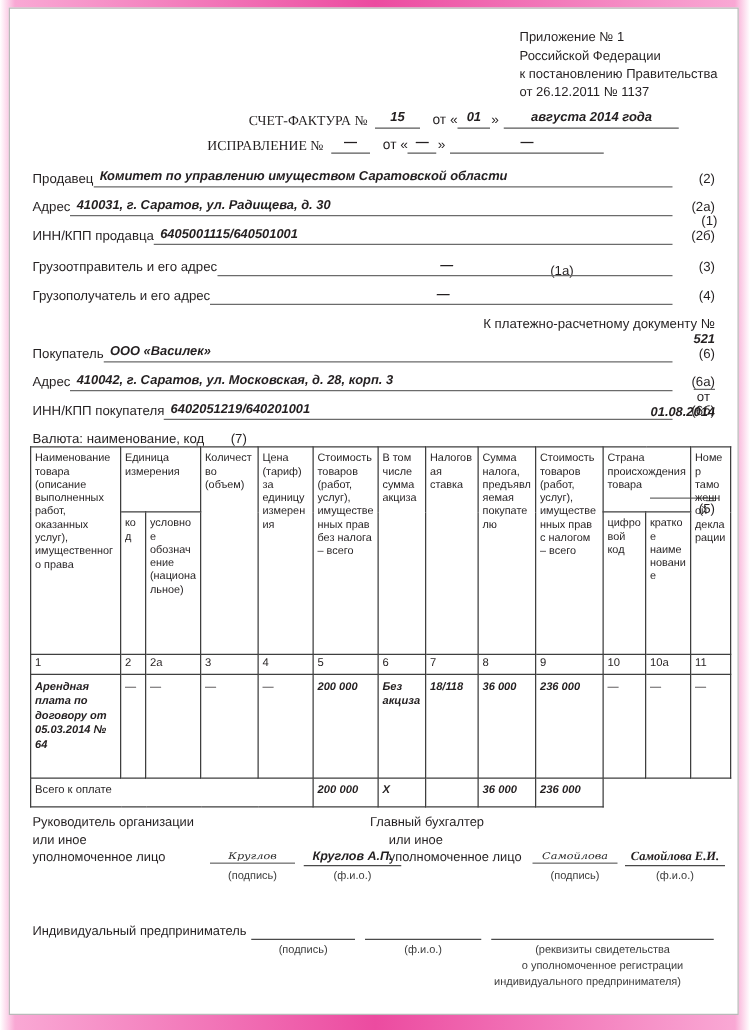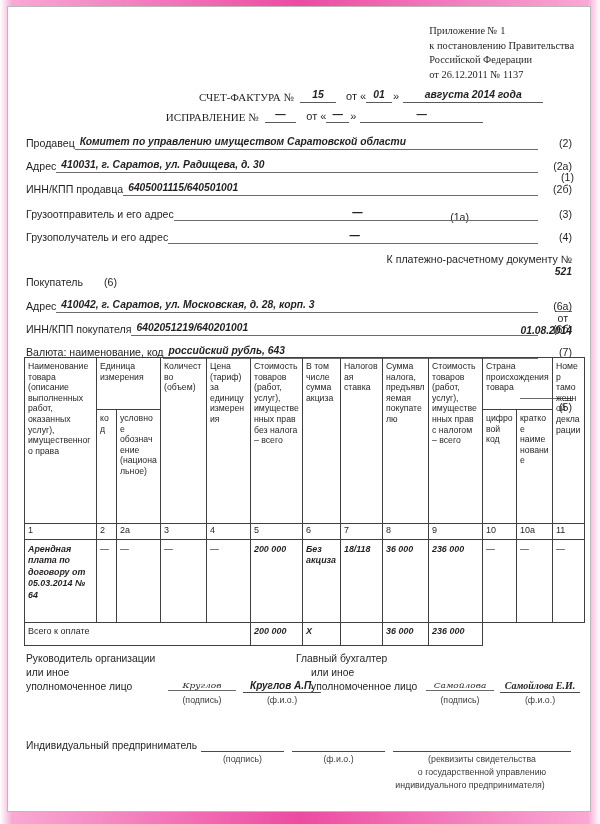--- a/index.html
+++ b/index.html
@@ -28,21 +28,20 @@
     padding:0;
   }
 
   
   .legal{
     position:absolute;right:16px;top:17px;
     text-align:left;
     font-size:10.4px;line-height:14.6px;
     color:#231f20;
     white-space:nowrap;
-    font-family:Liberation Serif, serif;
   }
 
   
   .titleline{
     position:absolute;
     font-size:11px;
     color:#231f20;
     white-space:nowrap;
     display:flex;align-items:flex-end;
   }
@@ -163,43 +162,43 @@
 </style>
 </head>
 <body>
 
 <div class="page-frame">
   <div class="page-sheet">
     <div class="inner">
 
       <div class="legal">
         <div>Приложение № 1</div>
+        <div>Российской Федерации</div>
         <div>к постановлению Правительства</div>
-        <div>Российской Федерации</div>
         <div>от 26.12.2011 № 1137</div>
       </div>
 
       <div class="titleline tl1">
         <span class="tl-label" style="width:286px;">СЧЕТ-ФАКТУРА №</span>
         <span class="ul" style="width:36px;margin-left:6px;">15</span>
         <span style="margin-left:10px;padding-bottom:1px;">от «</span>
         <span class="ul" style="width:26px;">01</span>
         <span style="padding-bottom:1px;margin-left:1px;">»</span>
         <span class="ul" style="width:140px;margin-left:4px;">августа 2014 года</span>
         <span class="note" style="right:16px;top:82px;">(1)</span>
       </div>
 
       <div class="titleline tl2">
         <span class="tl-label" style="width:286px;">ИСПРАВЛЕНИЕ №</span>
         <span class="ul" style="width:36px;margin-left:6px;font-style:normal;">—</span>
         <span style="margin-left:10px;padding-bottom:1px;">от «</span>
         <span class="ul" style="width:26px;font-style:normal;">—</span>
         <span style="padding-bottom:1px;margin-left:1px;">»</span>
         <span class="ul" style="width:140px;margin-left:4px;font-style:normal;">—</span>
-        <span class="note" style="right:14px;top:102px;">(1а)</span>
+        <span class="note" style="right:24px;top:102px;">(1а)</span>
       </div>
 
       <div class="frow" style="top:129px;">
         <span class="lbl">Продавец</span>
         <span class="val">Комитет по управлению имуществом Саратовской области</span>
         <span class="code">(2)</span>
       </div>
 
       <div class="frow" style="top:152px;">
         <span class="lbl">Адрес</span>
@@ -229,38 +228,38 @@
         <span class="lbl">К платежно-расчетному документу №</span>
         <span class="seg" style="flex:0 0 44px;margin-left:5px;">521</span>
         <span class="plain">от</span>
         <span class="seg" style="flex:0 0 72px;">01.08.2014</span>
         <span class="val"></span>
         <span class="code">(5)</span>
       </div>
 
       <div class="frow" style="top:269px;">
         <span class="lbl">Покупатель</span>
+        <span class="val">ООО «Василек»</span>
         <span class="code">(6)</span>
       </div>
 
       <div class="frow" style="top:292px;">
         <span class="lbl">Адрес</span>
         <span class="val">410042, г. Саратов, ул. Московская, д. 28, корп. 3</span>
         <span class="code">(6а)</span>
       </div>
 
       <div class="frow" style="top:315px;">
         <span class="lbl">ИНН/КПП покупателя</span>
         <span class="val">6402051219/640201001</span>
         <span class="code">(6б)</span>
       </div>
 
       <div class="frow" style="top:338px;">
         <span class="lbl">Валюта: наименование, код</span>
-        <span class="val">российский рубль, 643</span>
         <span class="code">(7)</span>
       </div>
 
       <table class="tbl">
         <colgroup>
           <col style="width:72px">
           <col style="width:20px">
           <col style="width:44px">
           <col style="width:46px">
           <col style="width:44px">
@@ -353,18 +352,18 @@
       <div class="sig-cap" style="left:418px;top:688px;width:68px;">(подпись)</div>
       <div class="sig-cap" style="left:492px;top:688px;width:80px;">(ф.и.о.)</div>
 
       <div class="sig" style="left:18px;top:733px;">Индивидуальный предприниматель</div>
       <div class="blank-line" style="left:193px;top:744px;width:83px;"></div>
       <div class="blank-line" style="left:284px;top:744px;width:93px;"></div>
       <div class="blank-line" style="left:385px;top:744px;width:178px;"></div>
       <div class="ip-cap" style="left:193px;top:746px;width:83px;">(подпись)</div>
       <div class="ip-cap" style="left:284px;top:746px;width:93px;">(ф.и.о.)</div>
       <div class="ip-cap" style="left:385px;top:746px;width:178px;">(реквизиты свидетельства</div>
-      <div class="ip-cap" style="left:385px;top:759px;width:178px;">о государственной управлению</div>
+      <div class="ip-cap" style="left:385px;top:759px;width:178px;">о уполномоченное регистрации</div>
       <div class="ip-cap" style="left:373px;top:772px;width:178px;">индивидуального предпринимателя)</div>
 
     </div>
   </div>
 </div>
 
 </body></html>

